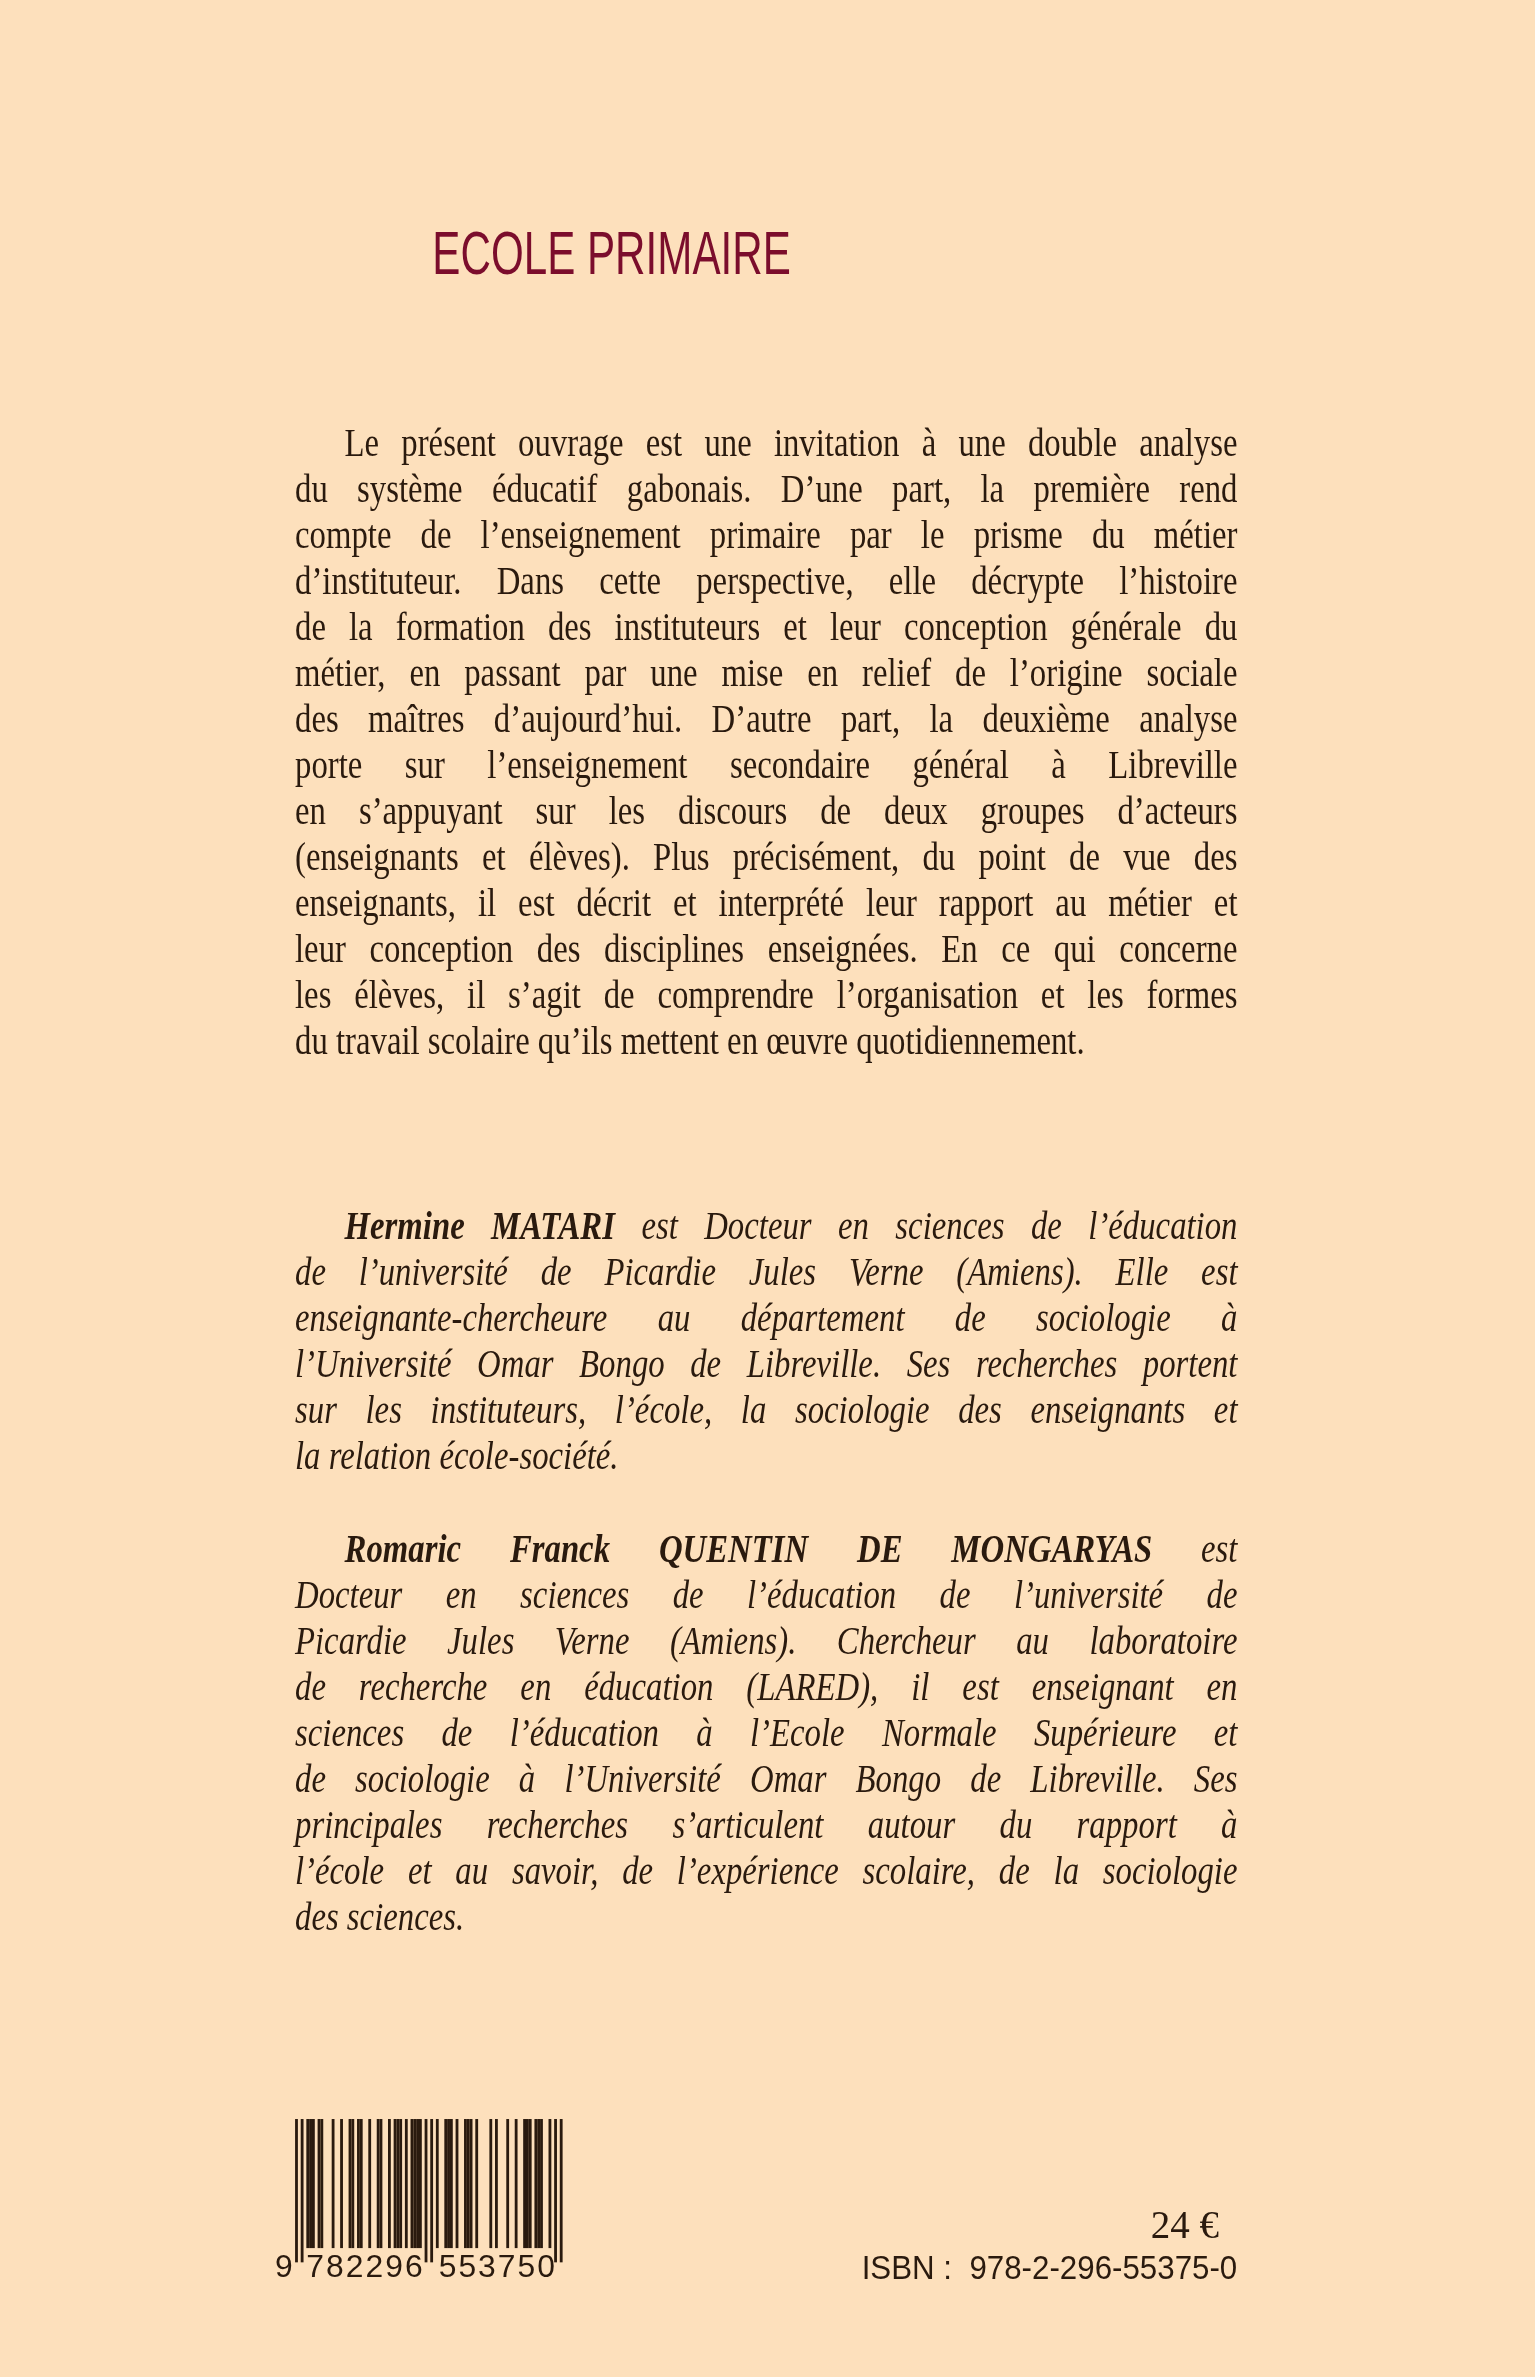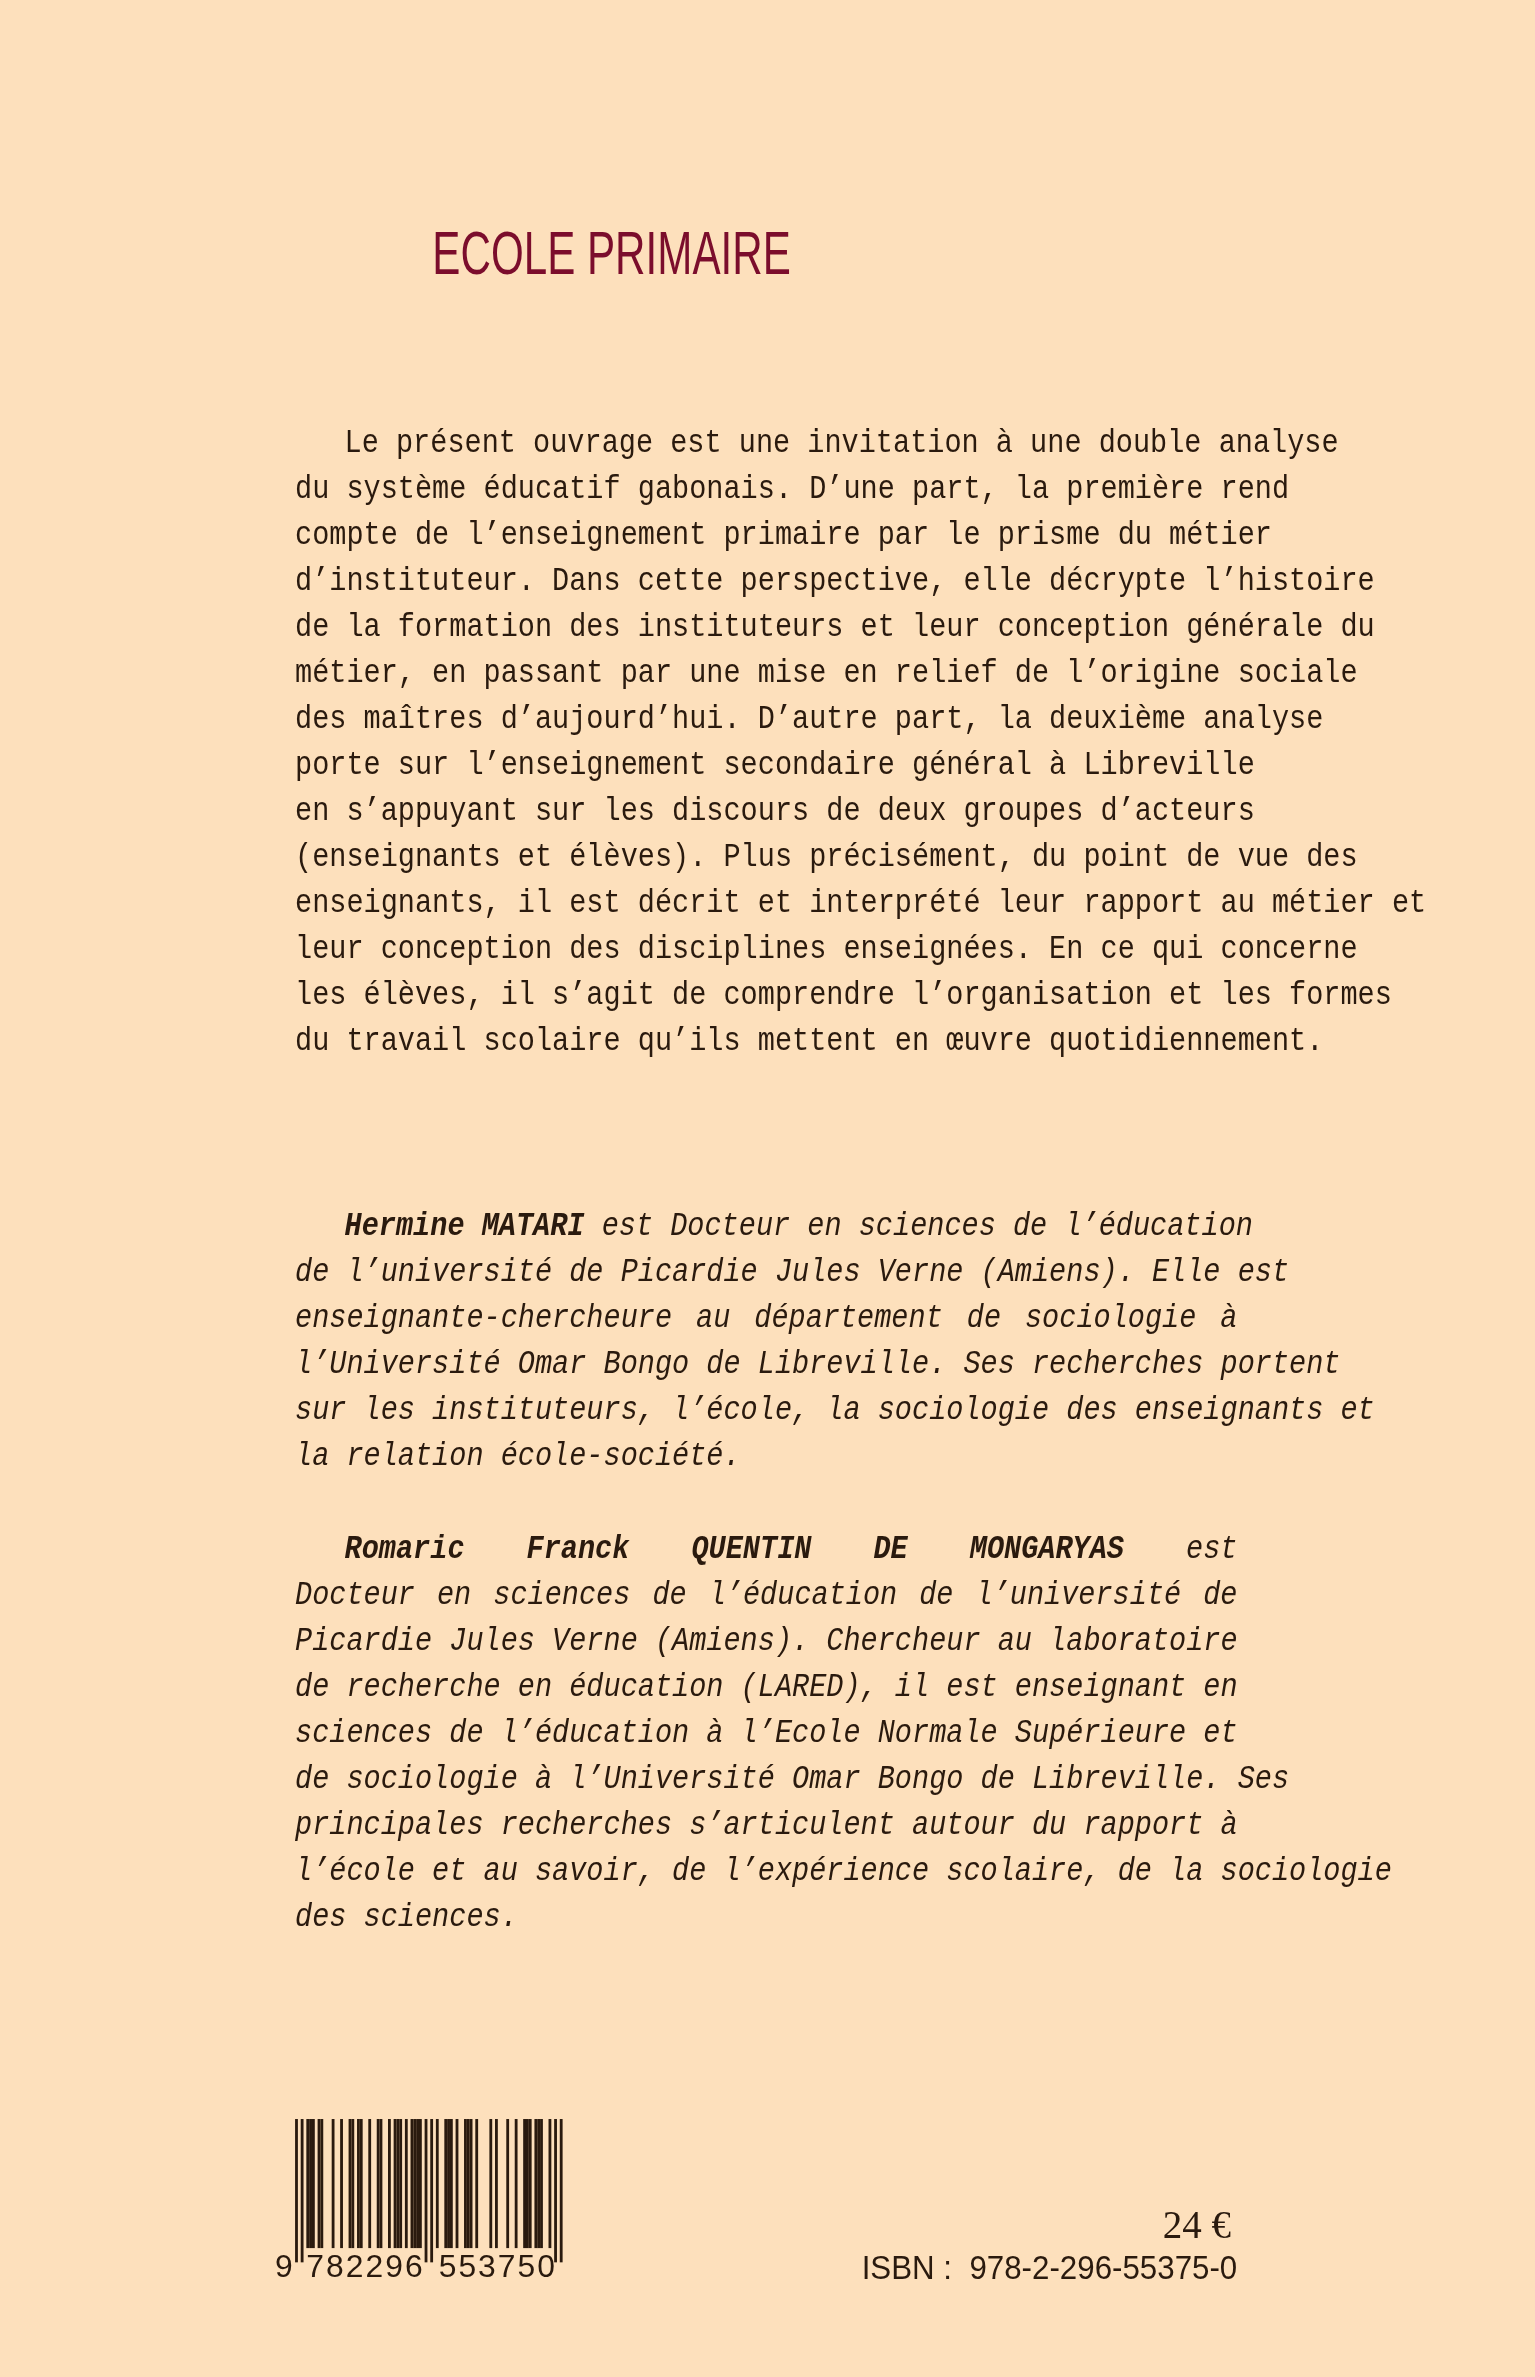--- a/index.html
+++ b/index.html
@@ -15,40 +15,40 @@
     font-size: 62px; line-height: 72px;
     text-align: center;
     text-decoration: underline;
   }
   .title .tline { display: block; }
   .title .tline span { display: inline-block; transform: scaleX(0.68); transform-origin: center; white-space: nowrap; }
 
   .block {
     position: absolute; left: 295px;
     width: 942px;
-    font-family: Liberation Mono, monospace;
-    font-size: 34px; line-height: 46px;
+    font-family: Liberation Serif, serif;
+    font-size: 39px; line-height: 46px;
   }
   .line {
     height: 46px; width: 1122px;
     transform: scaleX(0.84); transform-origin: left top;
     white-space: nowrap; overflow: visible;
     text-align: justify; text-align-last: justify;
   }
   .line.last { text-align: left; text-align-last: left; }
   .line.indent { text-indent: 59px; }
   .bio { font-style: italic; }
   .bio b { font-weight: bold; }
   #desc { top: 420px; }
   #bio1 { top: 1203px; }
   #bio2 { top: 1526px; }
 
   #barcode { position: absolute; left: 268px; top: 2114px; }
   .price {
-    position: absolute; right: 304px; top: 2204px;
+    position: absolute; right: 316px; top: 2204px;
     font-family: "Liberation Serif", serif; font-size: 39px; line-height: 42px;
     white-space: nowrap;
     margin-left: 36px;
   }
   .isbn {
     position: absolute; right: 298px; top: 2248px;
     font-family: "Liberation Sans", sans-serif; font-size: 34px; line-height: 39px;
     white-space: pre; transform: scaleX(0.92); transform-origin: right top;
   }
 </style>

